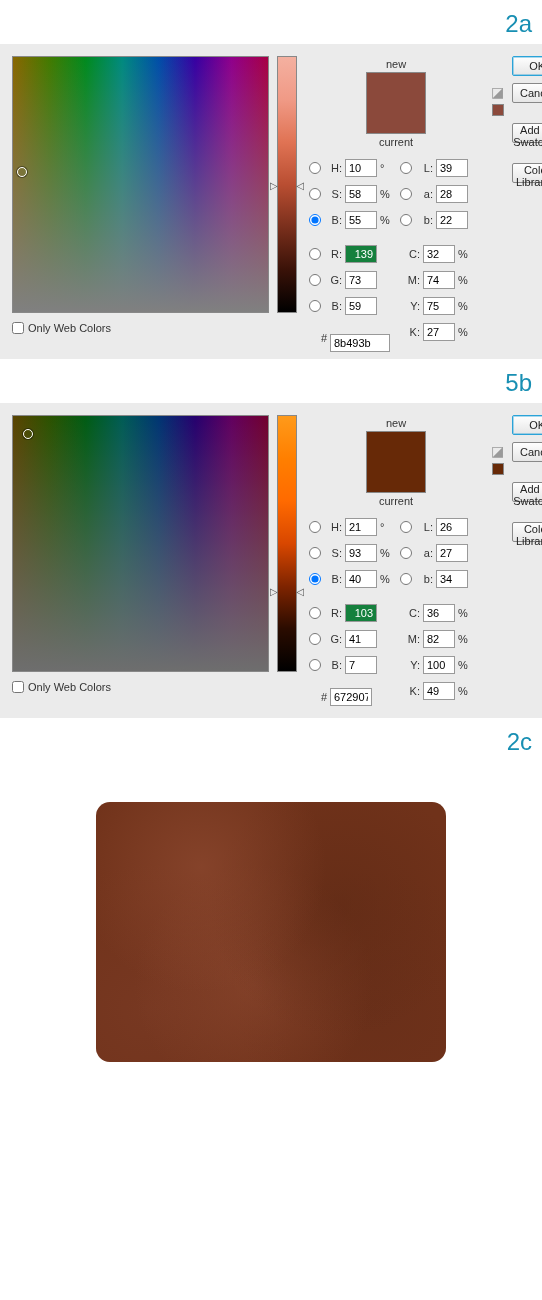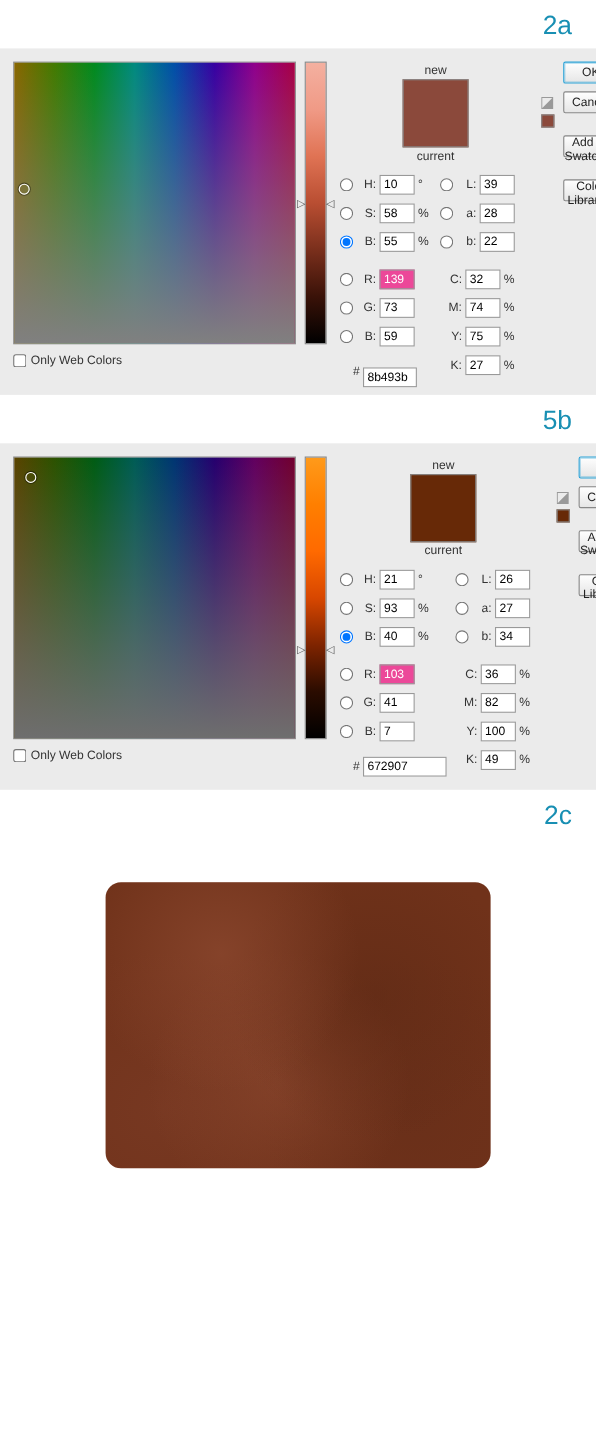--- a/index.html
+++ b/index.html
@@ -1,17 +1,17 @@
 <!DOCTYPE html>
 <html><head>
 <meta charset="utf-8">
 <style>
   * { box-sizing: border-box; margin: 0; padding: 0; }
   body { font-family: "Segoe UI", Tahoma, sans-serif; font-size: 11px; background: #fff; width: 542px; }
-  .step-label { color: #188fb3; font-size: 24px; text-align: right; padding: 10px 22px 6px; }
+  .step-label { color: #188fb3; font-size: 24px; text-align: right; padding: 10px 10px 6px; }
   .picker { background: #ebebeb; padding: 12px 5px 10px 12px; position: relative; }
   .picker-inner { display: flex; gap: 8px; }
   .main-area { }
   .gradient-box { width: 257px; height: 257px; position: relative; border: 1px solid #888; }
   .gradient-box-inner { width:100%; height:100%; position:absolute; }
   .marker { position: absolute; width:10px; height:10px; border:1.5px solid #fff; border-radius:50%; box-shadow:0 0 0 1px rgba(0,0,0,0.4); transform:translate(-50%,-50%); }
   .only-web { margin-top:9px; font-size:11px; color:#333; display:flex; align-items:center; gap:4px;}
   .only-web input { width:12px; height:12px; }
   .hue-strip { width:20px; height:257px; border:1px solid #888; position:relative; }
   .hue-arrows { position:absolute; left:-7px; width:34px; display:flex; justify-content:space-between; transform:translateY(-50%); }
@@ -22,21 +22,21 @@
   .tiny-cube { font-size:14px; color:#999; display:block; margin:6px 0 2px; text-align:center;}
   .tiny-swatch { width:12px; height:12px; border:1px solid #888; margin:0 auto;}
   .side-col { display:flex; flex-direction:column; gap:1px; padding-left:4px;}
   .fields { margin-top:6px; display:flex; gap:8px; }
   .fcol { display:flex; flex-direction:column; gap:4px; }
   .frow { display:flex; align-items:center; gap:3px; height:22px;}
   .frow input[type=radio] { width:12px; height:12px;}
   .frow .lbl { width:18px; text-align:right; color:#333;}
   .frow .lbl-wide { width:20px; text-align:right; color:#333;}
   .num { width:32px; height:18px; border:1px solid #999; font-size:11px; text-align:left; padding:1px 3px; background:#fff;}
-  .num.sel { background:#ec4899; color:#fff;}
+  .num.sel { background:#15803d; color:#fff;text-align:right;}
   .unit { width:12px; color:#333;}
   .fcol .spacer { height:4px;}
   .hex-row { margin-top:6px;}
   .hex-row .num{ width:60px;}
   .btns { display:flex; flex-direction:column; gap:7px; width:120px; }
   .btn { height:20px; border:1px solid #888; border-radius:2px; background:linear-gradient(#fefefe,#e6e6e6); font-size:11px; color:#222; cursor:pointer;}
   .btn.ok { border:1px solid #2aa3d8; box-shadow: inset 0 0 0 1px rgba(42,163,216,0.4);}
   .result-block { padding:40px 0 60px; text-align:center;}
   .result-rect { width:350px; height:260px; border-radius:14px; margin:0 auto; position:relative; overflow:hidden;}
   .cloud-layer { position:absolute; inset:0;}
@@ -106,21 +106,21 @@
               <span class="unit"></span>
             </div>
           <div class="frow">
               <input type="radio" name="ma" style="">
               <span class="lbl">B:</span>
               <input class="num" value="59" style="">
               <span class="unit"></span>
             </div>
           <div class="frow hex-row">
               <span class="lbl">#</span>
-              <input class="num" style="width: 49px; margin-top: 10px;" value="8b493b">
+              <input class="num" style="width: 60px; margin-top: 10px;" value="8b493b">
             </div>
         </div>
         <div class="fcol">
           <div class="frow">
               <input type="radio" name="ma2" style="">
               <span class="lbl">L:</span>
               <input class="num" value="39" style="">
               <span class="unit"></span>
             </div>
           <div class="frow">
@@ -236,21 +236,21 @@
               <span class="unit"></span>
             </div>
           <div class="frow">
               <input type="radio" name="mb" style="">
               <span class="lbl">B:</span>
               <input class="num" value="7" style="">
               <span class="unit"></span>
             </div>
           <div class="frow hex-row">
               <span class="lbl">#</span>
-              <input class="num" style="width: 76px;" value="672907">
+              <input class="num" style="width: 42px;" value="672907">
             </div>
         </div>
         <div class="fcol">
           <div class="frow">
               <input type="radio" name="mb2" style="">
               <span class="lbl">L:</span>
               <input class="num" value="26" style="">
               <span class="unit"></span>
             </div>
           <div class="frow">

